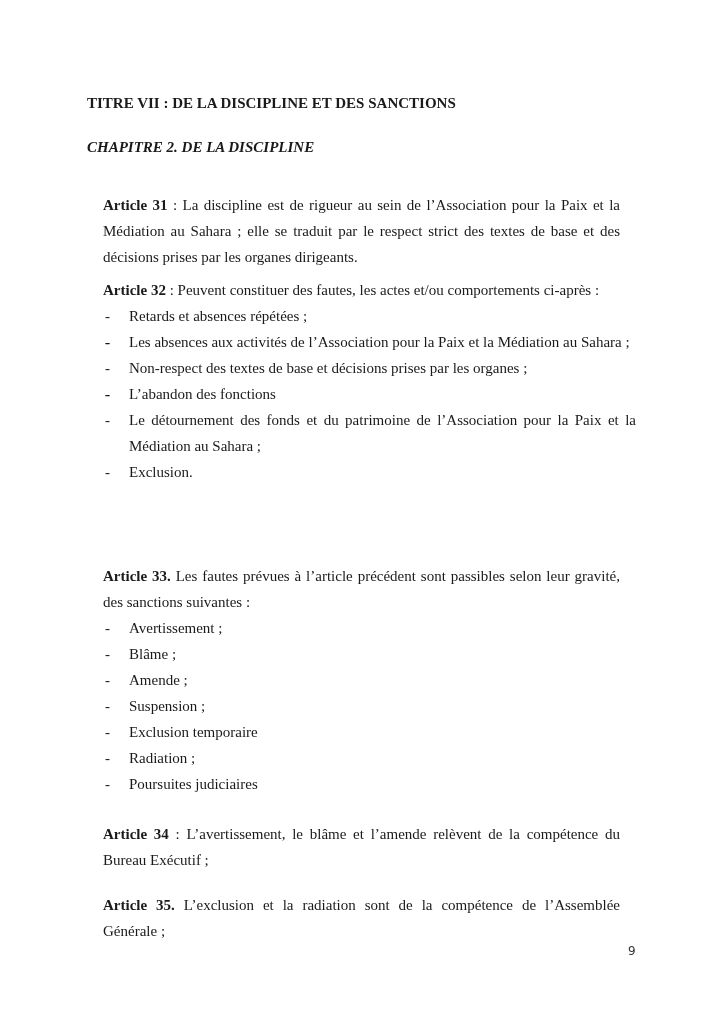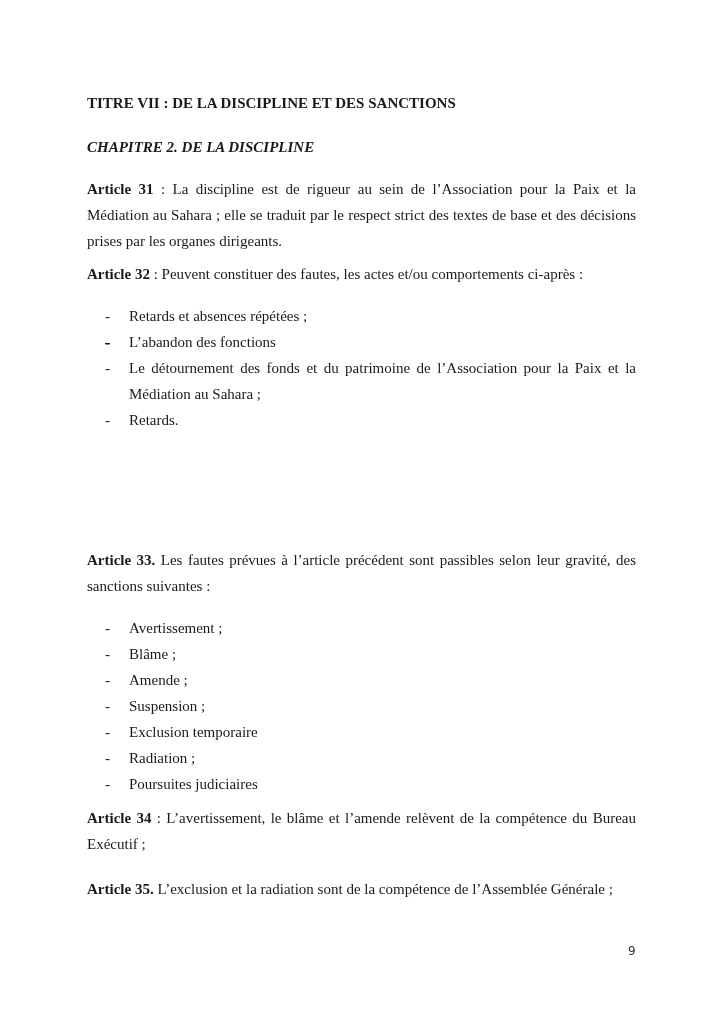--- a/index.html
+++ b/index.html
@@ -3,21 +3,21 @@
 <meta charset="utf-8">
 <style>
   html, body { margin: 0; padding: 0; background: #ffffff; }
   body { width: 724px; height: 1024px; position: relative; overflow: hidden;
          font-family: "Liberation Serif", "DejaVu Serif", serif; color: #1a1a1a; }
   .page { position: absolute; left: 0; top: 0; width: 608px; height: 1024px; background: #fff; }
   .content { position: absolute; left: 87px; top: 90px; width: 549px; font-size: 15px; line-height: 26px; }
   .heading { font-weight: bold; margin: 0; }
   .h-titre { position: absolute; top: 0; }
   .h-chap { position: absolute; top: 44px; font-style: italic; }
-  .para { margin: 0; text-align: justify; }
+  .para { margin: 16px; text-align: justify; }
   .art-label { font-weight: bold; }
   .block { position: absolute; left: 0; width: 549px; }
   ul.dash { list-style: none; margin: 0; padding: 0; }
   ul.dash li { position: relative; padding-left: 42px; text-align: justify; }
   ul.dash li .dash-mark { position: absolute; left: 18px; top: 0; }
   .page-number { position: absolute; left: 628px; top: 944px; font-family: "DejaVu Sans", sans-serif; font-size: 12px; color: #333; }
 </style>
 </head>
 <body>
 
@@ -31,26 +31,26 @@
       <p class="para"><span class="art-label">Article 31</span><span> : La discipline est de rigueur au sein de l’Association pour la Paix et la Médiation au Sahara ; elle se traduit par le respect strict des textes de base et des décisions prises par les organes dirigeants.</span></p>
     </div>
 
     <div class="block" style="top:171px;">
       <p class="para"><span class="art-label">Article 32</span><span> : Peuvent constituer des fautes, les actes et/ou comportements ci-après :</span></p>
     </div>
     <div class="block" style="top:213px;">
       <ul class="dash">
         <li><span class="dash-mark">-</span><span>Retards et absences répétées ;</span></li>
         <li><span class="dash-mark">-</span></li>
-        <li><span class="dash-mark">-</span></li>
-        <li><span class="dash-mark">-</span></li>
+        <li><span class="dash-mark">-</span><span>Les absences aux activités de l’Association pour la Paix et la Médiation au Sahara ;</span></li>
+        <li><span class="dash-mark">-</span><span>Non-respect des textes de base et décisions prises par les organes ;</span></li>
         <li><span class="dash-mark">-</span></li>
         <li><span class="dash-mark">-</span><span>L’abandon des fonctions</span></li>
         <li><span class="dash-mark">-</span><span>Le détournement des fonds et du patrimoine de l’Association pour la Paix et la Médiation au Sahara ;</span></li>
-        <li><span class="dash-mark">-</span><span>Retards.</span></li>
+        <li><span class="dash-mark">-</span><span>Exclusion.</span></li>
       </ul>
     </div>
 
     <div class="block" style="top:457px;">
       <p class="para"><span class="art-label">Article 33.</span><span> Les fautes prévues à l’article précédent sont passibles selon leur gravité, des sanctions suivantes :</span></p>
     </div>
     <div class="block" style="top:525px;">
       <ul class="dash">
         <li><span class="dash-mark">-</span><span>Avertissement ;</span></li>
         <li><span class="dash-mark">-</span><span>Blâme ;</span></li>

